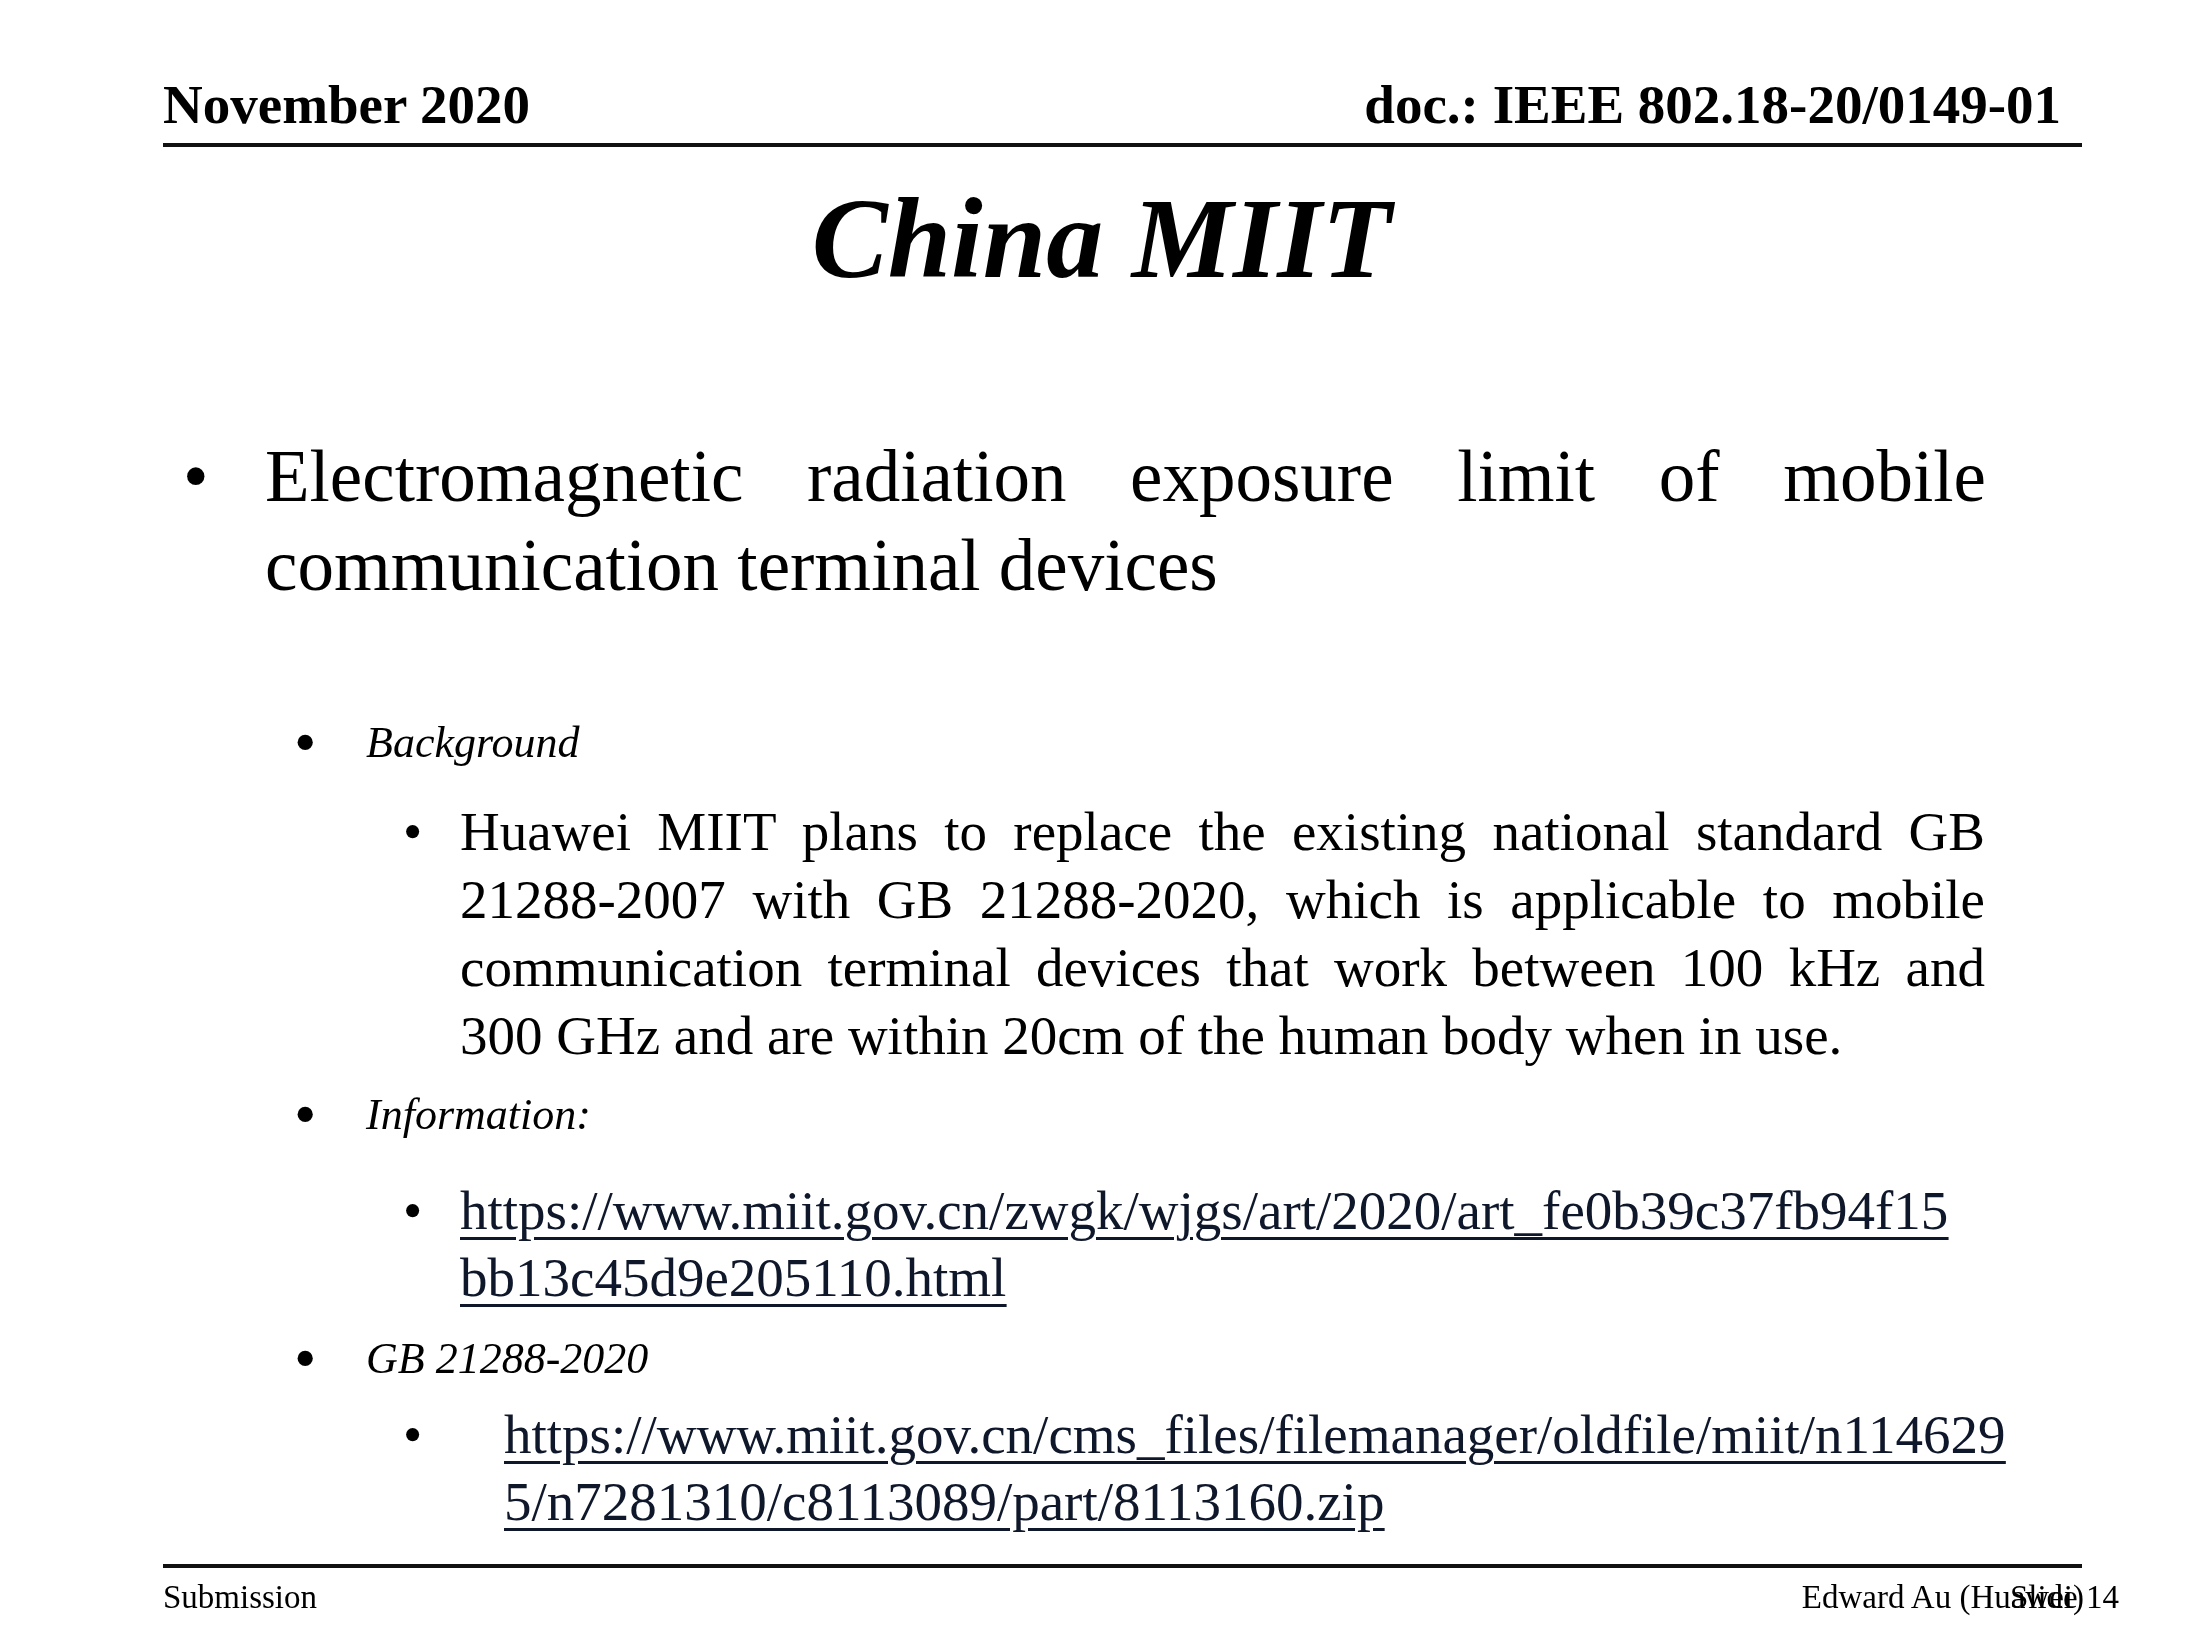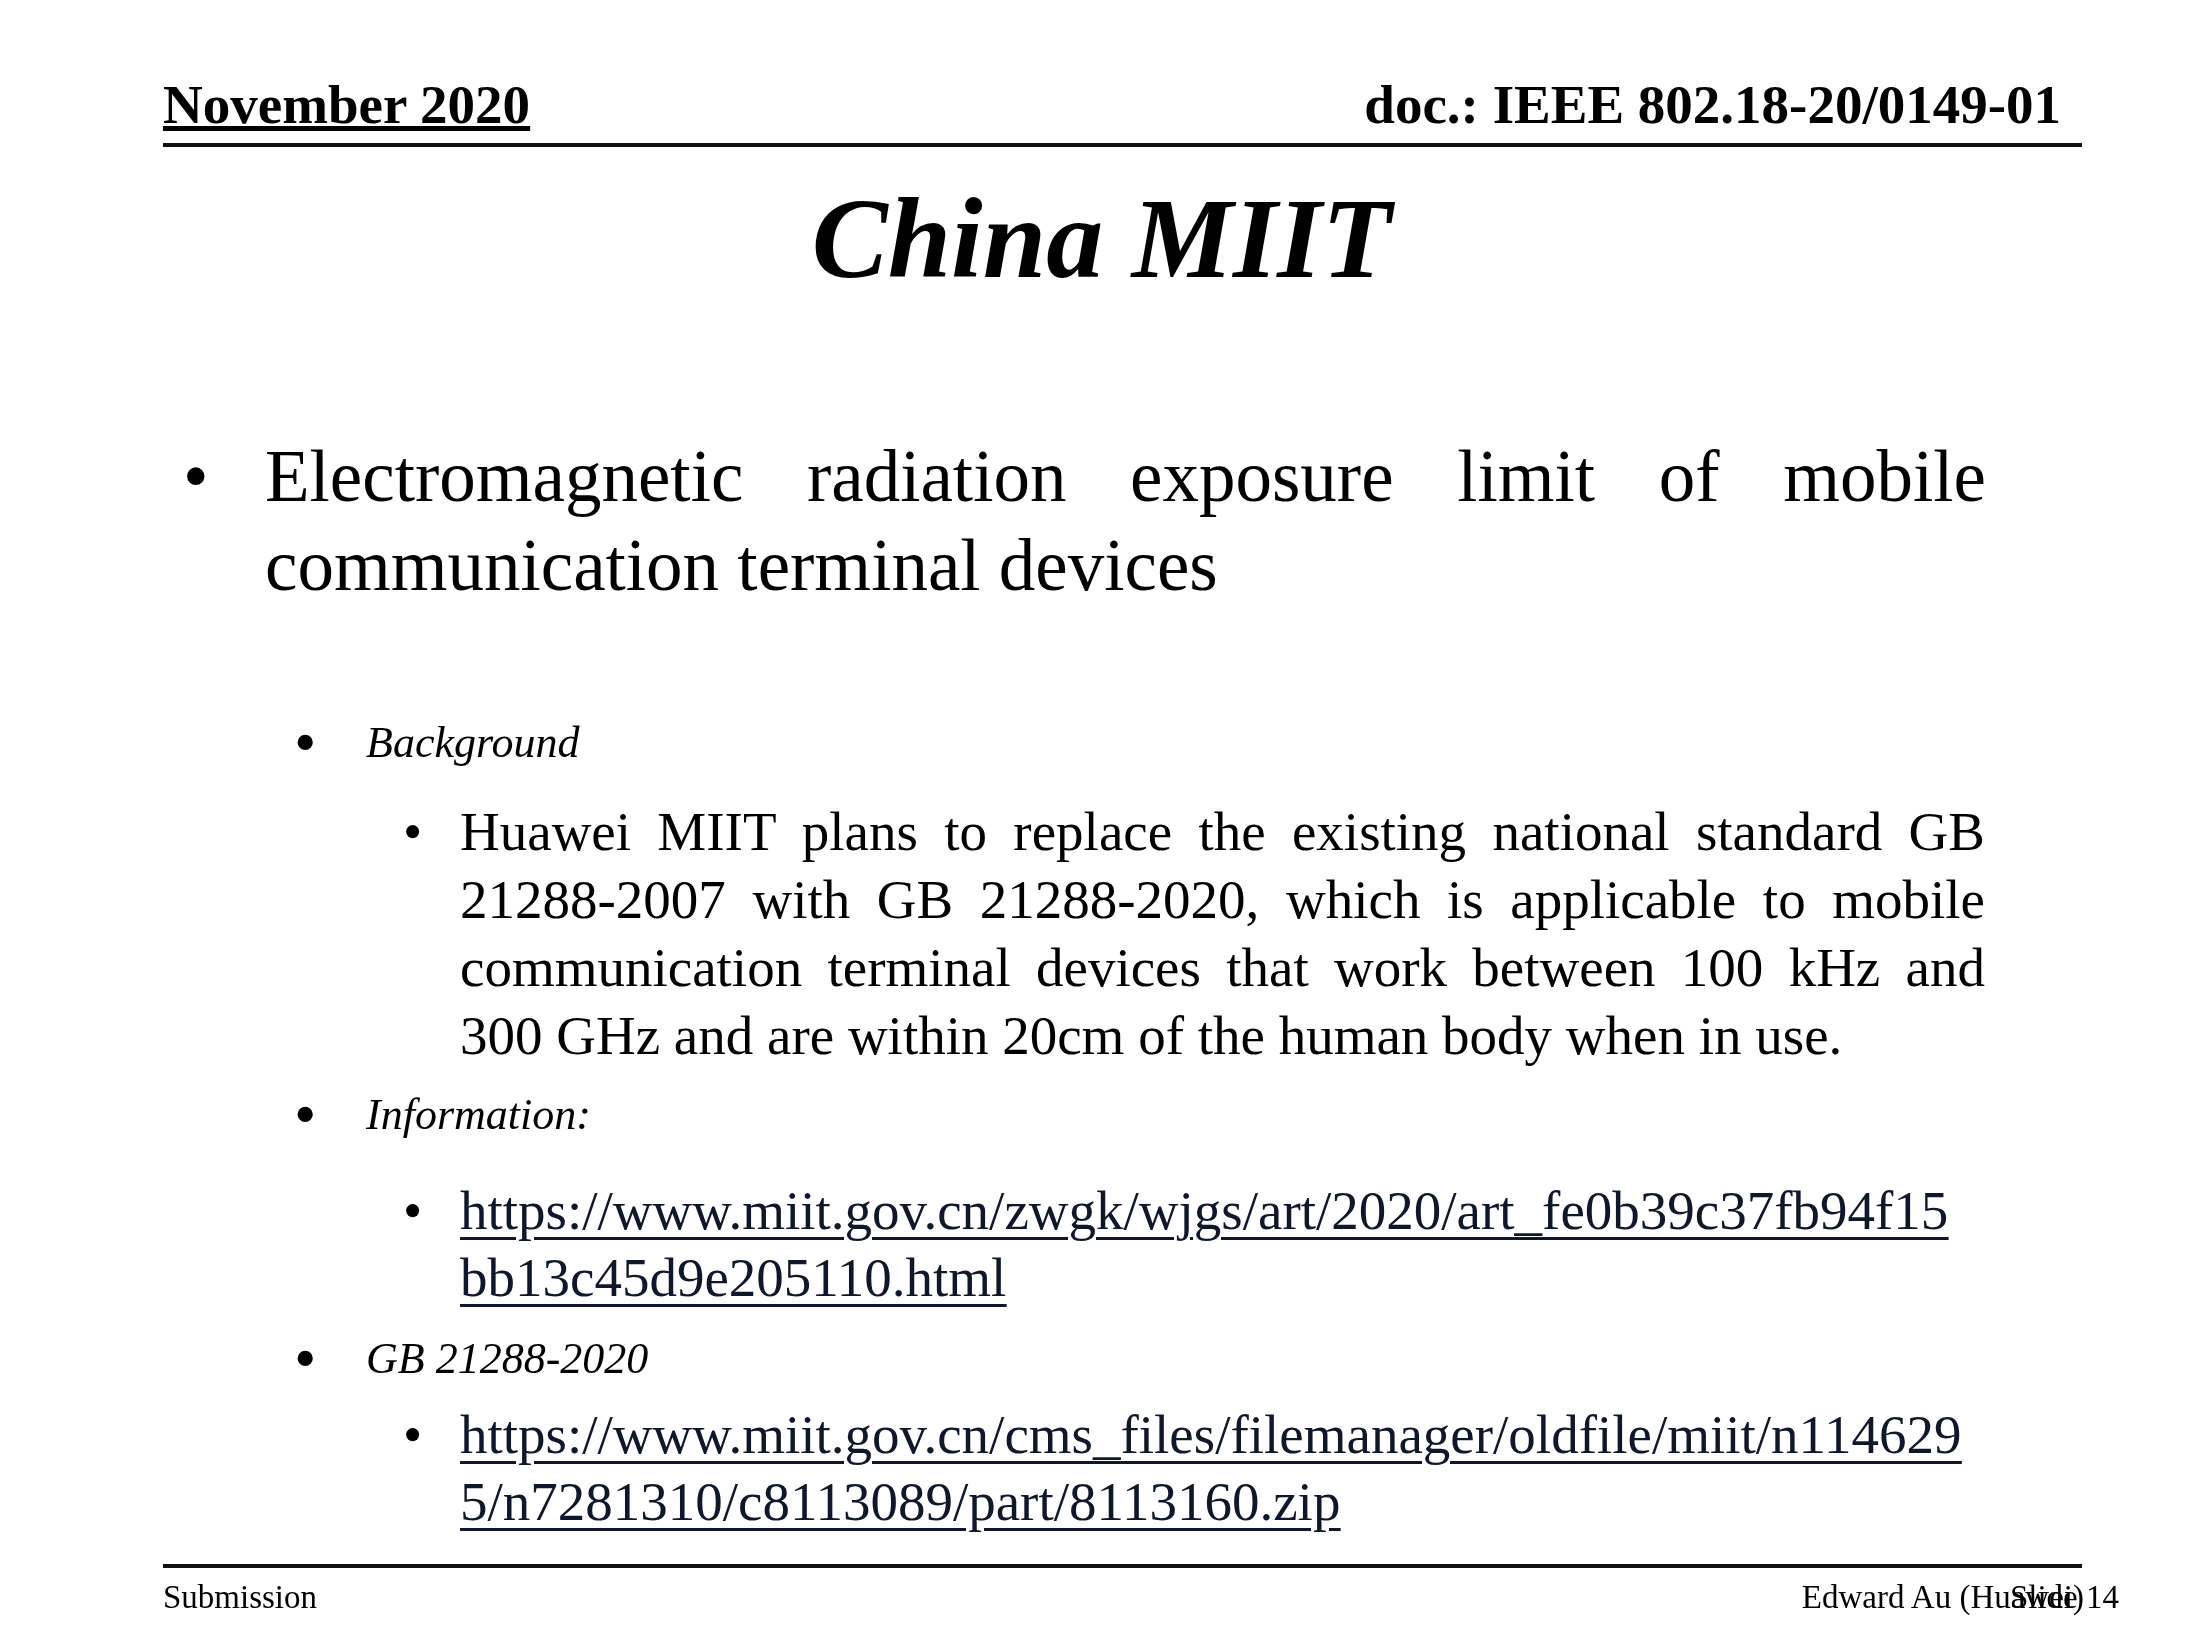--- a/index.html
+++ b/index.html
@@ -6,21 +6,21 @@
   .slide{
     position:relative;
     width:2203px;height:1652px;
     background:#ffffff;
     font-family:"Liberation Serif","DejaVu Serif",serif;
     color:#000;
     overflow:hidden;
   }
   
   .hdr{position:absolute;top:72px;font-size:55px;font-weight:bold;line-height:1.2;white-space:nowrap;}
-  .hdr-left{left:163px;text-decoration:underline;}
+  .hdr-left{left:163px;}
   .hdr-right{right:142px;}
   .rule{position:absolute;left:163px;width:1919px;height:4.3px;background:#111;}
   .rule-top{top:143px;}
   .rule-bottom{top:1564px;}
   .ftr{position:absolute;top:1578px;font-size:33px;line-height:1.2;white-space:nowrap;}
   .ftr-left{left:163px;}
   .ftr-center{left:0;width:2119px;text-align:right;}
   .ftr-right{right:119px;}
   
   .title{
@@ -39,21 +39,21 @@
   .l2-bg{top:704px;}
   .l2-info{top:1076px;}
   .l2-gb{top:1320px;}
   .l3{left:460px;width:1525px;font-size:55px;line-height:68px;}
   .l3-para{top:798px;}
   .jline{text-align:justify;text-align-last:justify;}
   .jline.last{text-align:left;text-align-last:left;}
   
   .linkblock{position:absolute;left:460px;font-size:55px;line-height:67px;display:block;}
   .link1{top:1177px;}
-  .link2{top:1401px;}
+  .link2{top:1401px;margin-left:44px;}
   a.sl-link, a.sl-link span{
     color:#0f172a;
     text-decoration:underline;
     text-decoration-thickness:3.4px;
     text-underline-offset:7.7px;
     cursor:pointer;
   }
   a.sl-link span{display:block;white-space:nowrap;}
 </style>
 </head>

